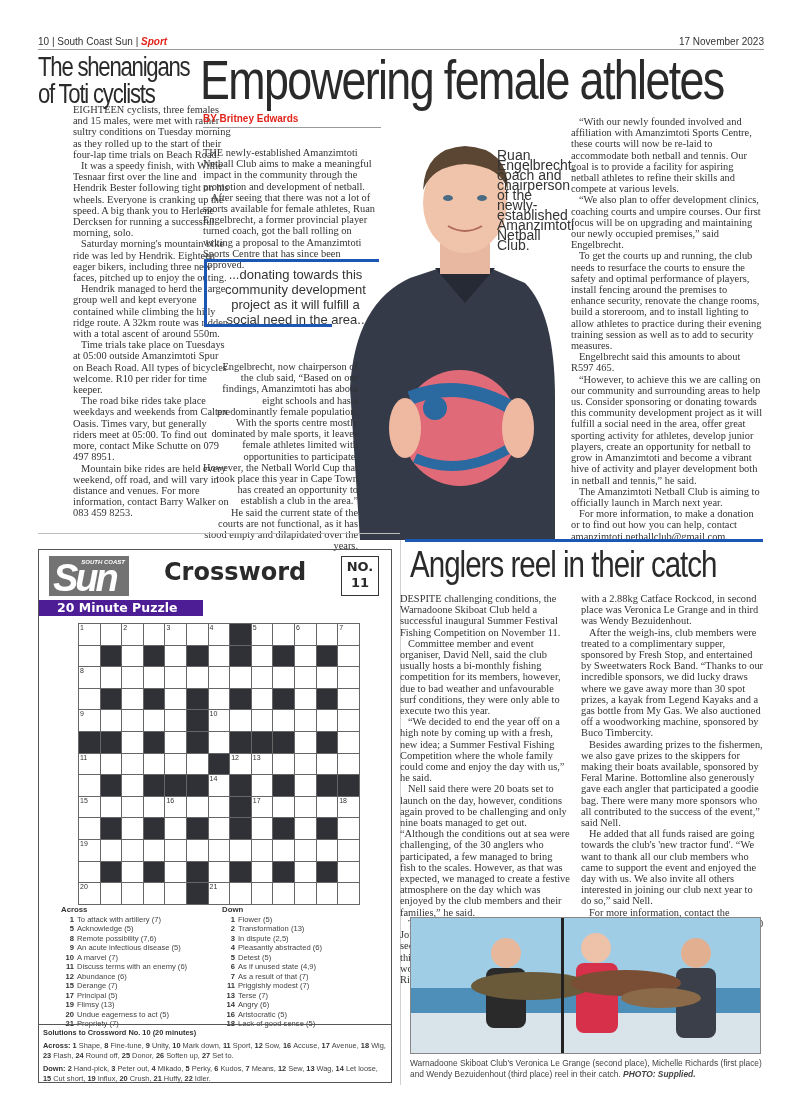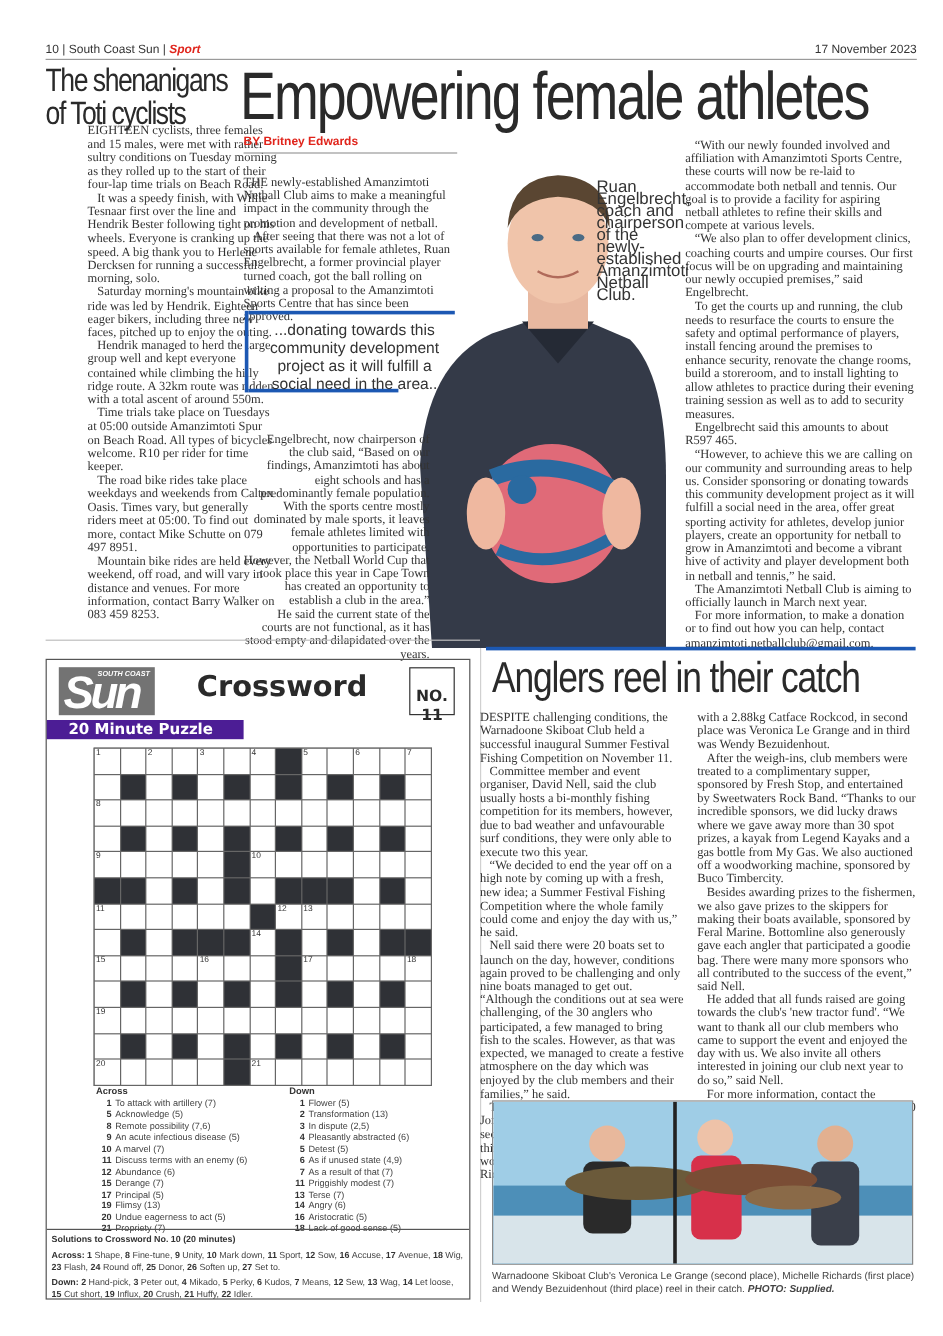--- a/index.html
+++ b/index.html
@@ -47,30 +47,30 @@
   .divider-v { position: absolute; left: 400px; top: 540px; width: 1px; height: 545px; background: #d0d0d0; }
   .blue-bar { position: absolute; left: 405px; top: 539px; width: 358px; height: 3px; background: #1c58b3; }
 
   
   .xw { position: absolute; left: 38px; top: 549px; width: 354px; height: 534px; border: 1px solid #555; }
   .xw-logo { position: absolute; left: 10px; top: 6px; width: 80px; height: 40px; background: #737373; }
   .xw-logo .sc { position: absolute; right: 4px; top: 3px; font-family: "Liberation Sans", sans-serif; font-size: 6px; font-weight: bold; font-style: italic; color: #fff; }
   .xw-logo .sun { position: absolute; left: 4px; top: 2px; font-family: "Liberation Sans", sans-serif; font-size: 38px; line-height: 40px; font-weight: bold; font-style: italic; color: #fff; letter-spacing: -3px; }
   .xw-title { position: absolute; left: 125px; top: 8px; font-family: "DejaVu Sans", sans-serif; font-weight: bold; font-size: 24px; color: #2a2a2a; }
   .xw-no { position: absolute; left: 302px; top: 6px; width: 38px; height: 40px; border: 1px solid #333; text-align: center;
-    font-family: "DejaVu Sans", sans-serif; font-weight: bold; font-size: 13px; line-height: 16px; padding-top: 16px; color: #2a2a2a; }
+    font-family: "DejaVu Sans", sans-serif; font-weight: bold; font-size: 13px; line-height: 16px; padding-top: 2px; color: #2a2a2a; }
   .xw-bar { position: absolute; left: 0; top: 50px; width: 164px; height: 16px; background: #4c1d95; color: #fff;
     font-family: "DejaVu Sans", sans-serif; font-weight: bold; font-size: 12.5px; line-height: 16px; padding-left: 18px; }
   .grid { position: absolute; left: 39px; top: 73px; display: grid; grid-template-columns: repeat(13, 20.6px); grid-template-rows: repeat(13, 20.6px);
     border: 1px solid #666; background: #666; gap: 1px; }
   .cell { background: #fff; position: relative; }
   .cell.b { background: #2f3136; }
   .cell .n { position: absolute; left: 1px; top: 0; font-family: "Liberation Sans", sans-serif; font-size: 7px; line-height: 8px; color: #333; }
 
-  .clues { position: absolute; top: 355px; font-family: "Liberation Sans", sans-serif; font-size: 7.6px; line-height: 9.5px; color: #444; margin-left: 19px; }
+  .clues { position: absolute; top: 355px; font-family: "Liberation Sans", sans-serif; font-size: 7.6px; line-height: 9.5px; color: #444; }
   .clues .hd { font-weight: bold; color: #333; font-size: 7.8px; }
   .clues .row { white-space: nowrap; }
   .clues .num { display: inline-block; width: 13px; text-align: right; font-weight: bold; color: #333; margin-right: 3px; }
   .clues-across { left: 22px; }
   .clues-down { left: 183px; }
 
   .sol { position: absolute; left: 0; top: 474px; width: 352px; border-top: 1px solid #555; padding: 3px 4px;
     font-family: "Liberation Sans", sans-serif; font-size: 7.4px; line-height: 10px; color: #444; }
   .sol .h { font-weight: bold; color: #333; }
   .sol b { color: #333; }

